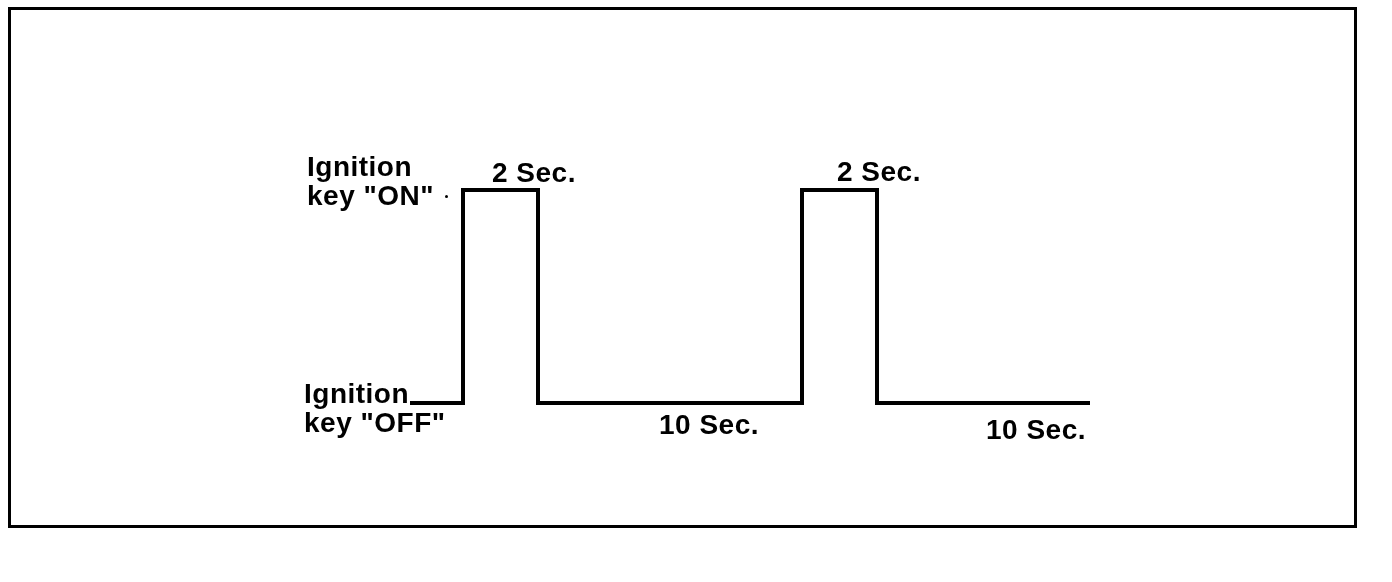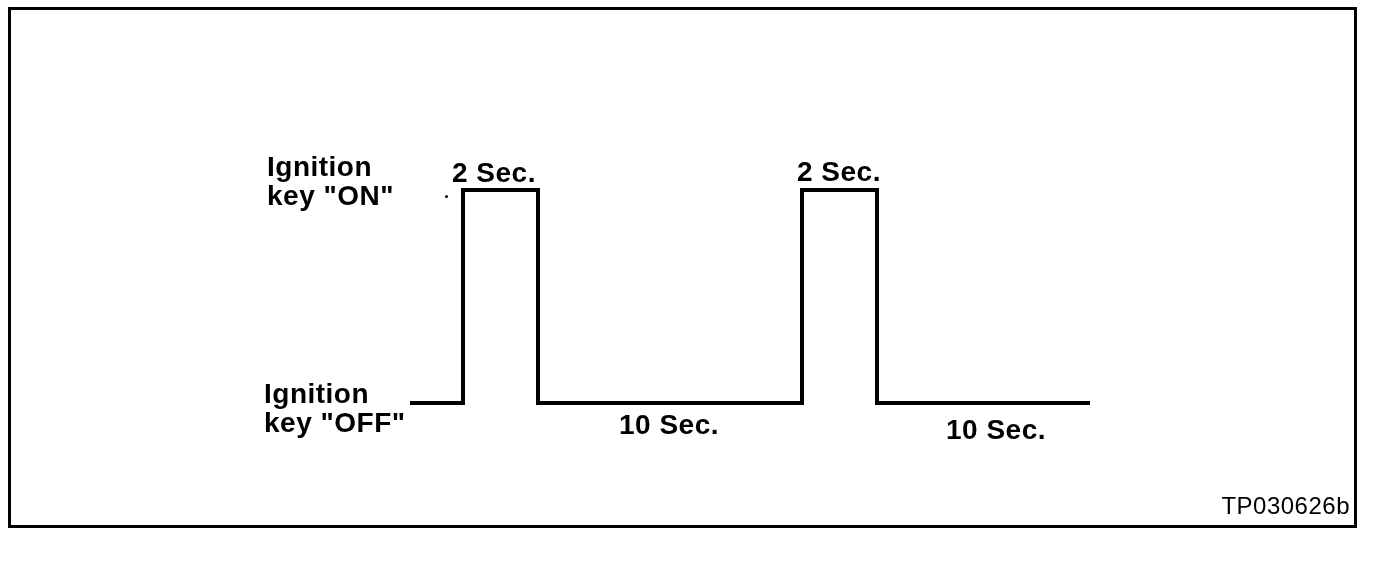--- a/index.html
+++ b/index.html
@@ -34,20 +34,21 @@
     height: 582px;
     pointer-events: none;
   }
   .lbl {
     position: absolute;
     font-weight: bold;
     font-size: 28px;
     line-height: 29px;
     white-space: pre-line;
     letter-spacing: 0.5px;
+    margin-left: 40px;
   }
   .lbl-key-on  { left: 267px; top: 152px; }
   .lbl-key-off { left: 264px; top: 379px; }
   .lbl-pulse1  { left: 452px; top: 158px; }
   .lbl-pulse2  { left: 797px; top: 157px; }
   .lbl-gap1    { left: 619px; top: 410px; }
   .lbl-gap2    { left: 946px; top: 415px; }
   .tp-code {
     position: absolute;
     right: 42px;
@@ -96,16 +97,15 @@
   <div class="lbl lbl-pulse1">2 Sec.</div>
 
   <div class="lbl lbl-pulse2">2 Sec.</div>
 
   <div class="lbl lbl-gap1">10 Sec.</div>
 
   <div class="lbl lbl-gap2">10 Sec.</div>
 
   <div class="speck"></div>
 
-  <div class="tp-code">TP030626b</div>
 
 
 </div>
 
 </body></html>

